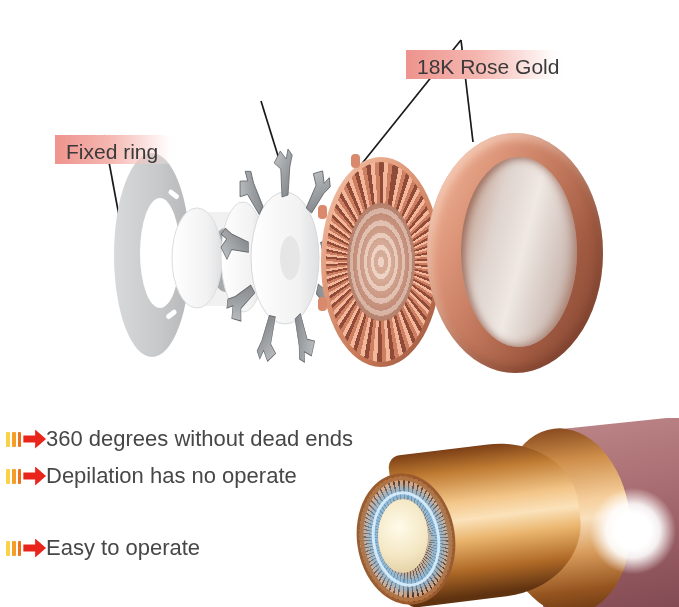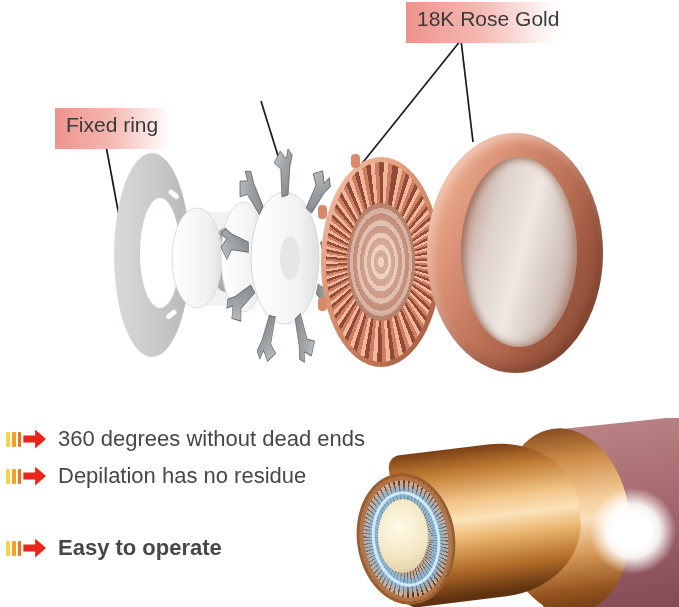--- a/index.html
+++ b/index.html
@@ -1,23 +1,23 @@
 <!DOCTYPE html>
 <html><head>
 <meta charset="utf-8">
 <style>
   html,body{margin:0;padding:0;background:#fff;}
   .stage{position:relative;width:679px;height:607px;background:#fff;overflow:hidden;
          font-family:"Liberation Sans",sans-serif;}
 
   
-  .callout{position:absolute;height:41px;line-height:33px;padding-left:11px;
+  .callout{position:absolute;height:29px;line-height:33px;padding-left:11px;
            font-size:21px;color:#3a3a3a;white-space:nowrap;
-           background:linear-gradient(90deg,#ee938d 0%,#f5b7b1 45%,rgba(255,247,246,0.25) 92%,rgba(255,255,255,0) 100%);}
-  .callout.fixed{left:55px;top:108px;width:112px;}
+           background:linear-gradient(90deg,#ee938d 0%,#f5b7b1 45%,rgba(255,247,246,0.25) 92%,rgba(255,255,255,0) 100%);margin-top:48px;}
+  .callout.fixed{left:55px;top:87px;width:112px;}
   .callout.blades{left:221px;top:66px;width:152px;}
   .callout.rose{left:406px;top:2px;width:150px;}
 
   
   .diagram{position:absolute;left:0;top:0;width:679px;height:430px;}
 
   
   .mesh{position:absolute;left:321px;top:157px;width:120px;height:210px;}
   .mesh .rim{position:absolute;inset:0;border-radius:50%;
              background:linear-gradient(125deg,#f6c3a8 5%,#e09a7b 35%,#c47553 70%,#9c5741 95%);}
@@ -31,21 +31,21 @@
   
   .bigring{position:absolute;left:427px;top:133px;width:176px;height:240px;}
   .bigring .band{position:absolute;inset:0;border-radius:50%;
       background:linear-gradient(118deg,#f3b89b 5%,#dc9579 28%,#c47a5e 48%,#a05a41 72%,#8a4a36 92%);
       box-shadow:inset -4px -6px 10px rgba(90,40,25,0.35), inset 4px 6px 10px rgba(255,230,215,0.55);}
   .bigring .hole{position:absolute;left:34px;top:24px;width:116px;height:190px;border-radius:50%;
       background:linear-gradient(105deg,#b98a76 0%,#ded2cc 30%,#efe8e3 52%,#cfbfb8 78%,#b79283 100%);
       box-shadow:inset 4px 2px 7px rgba(120,60,40,0.5), inset -5px -2px 9px rgba(150,90,70,0.45);}
 
   
-  .feature{position:absolute;left:6px;display:flex;align-items:center;gap:12px;height:30px;}
+  .feature{position:absolute;left:6px;display:flex;align-items:center;height:30px;}
   .feature .text{font-size:22px;color:#474747;white-space:nowrap;}
   .speed{display:flex;align-items:center;width:40px;height:20px;}
   .speed i{display:block;width:4px;height:15px;margin-right:2px;border-radius:1px;}
   .speed .b1{background:#f8d348;}
   .speed .b2{background:#f59f27;}
   .speed .b3{background:#ef7317;}
   .speed .arr{display:block;width:24px;height:19px;background:#e9251b;
       clip-path:polygon(0 32%,52% 32%,52% 0,100% 50%,52% 100%,52% 68%,0 68%);}
 
   
@@ -179,23 +179,23 @@
       </span>
     <span class="text">360 degrees without dead ends</span>
   </div>
   <div class="feature" style="top:461px;">
     <span class="speed">
         <i class="b1"></i>
         <i class="b2"></i>
         <i class="b3"></i>
         <span class="arr"></span>
       </span>
-    <span class="text">Depilation has no residue</span>
-  </div>
-  <div class="feature" style="top:533px;font-weight:bold;">
+    <span class="text">Depilation has no operate</span>
+  </div>
+  <div class="feature" style="top:533px;">
     <span class="speed">
         <i class="b1"></i>
         <i class="b2"></i>
         <i class="b3"></i>
         <span class="arr"></span>
       </span>
     <span class="text">Easy to operate</span>
   </div>
 
   <div class="photo">

